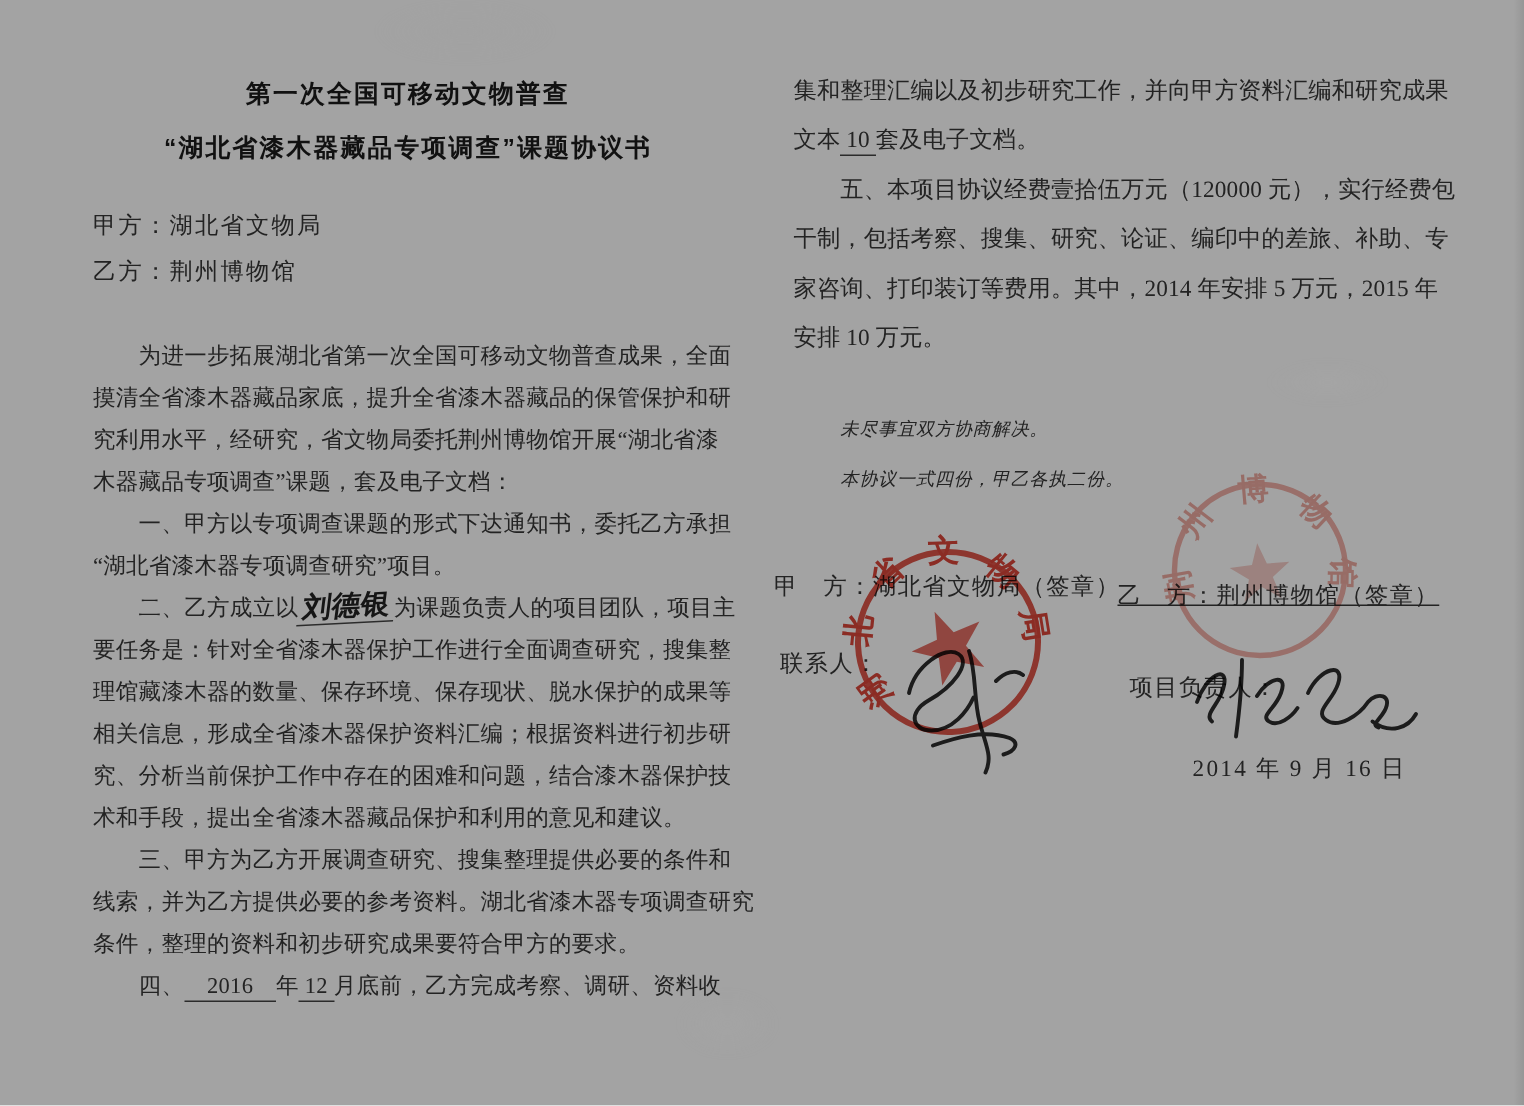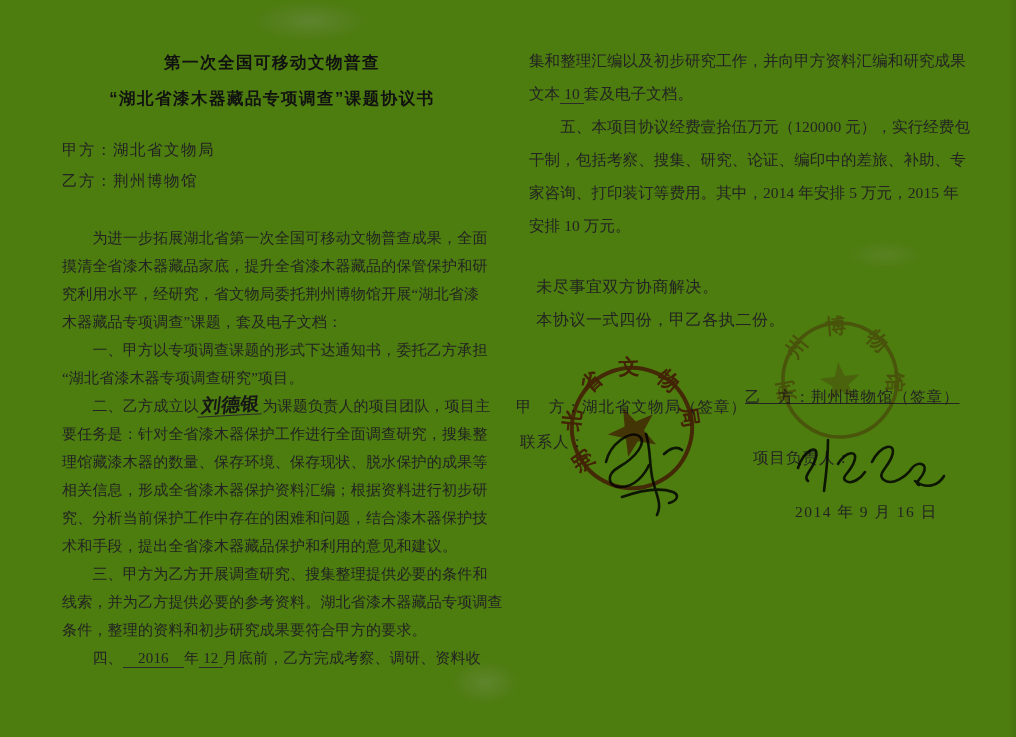--- a/index.html
+++ b/index.html
@@ -1,51 +1,51 @@
 <!DOCTYPE html>
 <html><head>
 <meta charset="utf-8">
 <style>
   html,body{margin:0;padding:0;background:#ffffff;}
   .page{
     position:relative;
     width:1016px;height:737px;
-    background:#4d7c0f;
+    background:#a3a3a3;
     overflow:hidden;
     font-family:"Liberation Serif","DejaVu Serif",serif;
     color:#232323;
   }
   .abs{position:absolute;}
   .title{
     width:424px;text-align:center;
     font-family:"Liberation Sans","DejaVu Sans",sans-serif;
     font-weight:bold;font-size:16.5px;letter-spacing:1.5px;color:#111;
     white-space:nowrap;
   }
   .t1{left:60px;top:52px;}
   .t2{left:60px;top:88px;}
   .party{left:62px;font-size:15.5px;letter-spacing:1.5px;white-space:nowrap;}
   .pa{top:140px;} .pb{top:171px;}
   .body-left{left:62px;top:224px;width:430px;font-size:15px;letter-spacing:.2px;}
   .body-left .line{height:28px;line-height:28px;}
   .body-right{left:505px;top:44px;width:445px;font-size:15.5px;letter-spacing:.1px;margin-left:24px;}
   .body-right .line,.closing .line{height:33px;line-height:33px;}
-  .closing{left:503px;top:270px;width:445px;font-size:16px;letter-spacing:.6px;}
+  .closing{left:535px;top:270px;width:445px;font-size:12px;letter-spacing:.6px;font-style:italic;}
   .line{white-space:nowrap;overflow:visible;}
   .line span{vertical-align:baseline;}
   .u{border-bottom:1.3px solid #2b2b2b;padding-bottom:1px;}
   .hw{
     display:inline-block;
     font-weight:bold;font-size:19px;line-height:19px;
     transform:skewX(-10deg) rotate(-3deg);
     border-bottom:1.3px solid #2b2b2b;
     padding:0 3px 1px 3px;color:#161616;
   }
   .sigline{font-size:15.5px;letter-spacing:1px;white-space:nowrap;}
-  .sa{left:516px;top:397px;text-align:right;} .sb{left:745px;top:387px;text-decoration:underline;}
+  .sa{left:516px;top:381px;text-align:right;} .sb{left:745px;top:387px;text-decoration:underline;}
   .contact{left:520px;top:432px;} .leader{left:753px;top:448px;}
   .dateline{left:795px;top:502px;font-size:15.5px;letter-spacing:1.5px;white-space:nowrap;}
   .stamp{mix-blend-mode:multiply;}
   .stamp-hubei{left:556px;top:352px;transform:rotate(-24deg);opacity:.88;}
   .stamp-jingzhou{left:768px;top:308px;transform:rotate(-6deg);opacity:.52;}
   .signature{mix-blend-mode:multiply;}
   .sig-contact{left:578px;top:402px;}
   .sig-leader{left:788px;top:428px;}
   .smudge{border-radius:50%;filter:blur(2px);pointer-events:none;}
   .sm1{left:250px;top:0;width:120px;height:42px;
@@ -79,21 +79,21 @@
       <div class="line"><span>木器藏品专项调查”课题，套及电子文档：</span></div>
       <div class="line"><span>　　一、甲方以专项调查课题的形式下达通知书，委托乙方承担</span></div>
       <div class="line"><span>“湖北省漆木器专项调查研究”项目。</span></div>
       <div class="line"><span>　　二、乙方成立以</span><span class="hw">刘德银</span><span>为课题负责人的项目团队，项目主</span></div>
       <div class="line"><span>要任务是：针对全省漆木器保护工作进行全面调查研究，搜集整</span></div>
       <div class="line"><span>理馆藏漆木器的数量、保存环境、保存现状、脱水保护的成果等</span></div>
       <div class="line"><span>相关信息，形成全省漆木器保护资料汇编；根据资料进行初步研</span></div>
       <div class="line"><span>究、分析当前保护工作中存在的困难和问题，结合漆木器保护技</span></div>
       <div class="line"><span>术和手段，提出全省漆木器藏品保护和利用的意见和建议。</span></div>
       <div class="line"><span>　　三、甲方为乙方开展调查研究、搜集整理提供必要的条件和</span></div>
-      <div class="line"><span>线索，并为乙方提供必要的参考资料。湖北省漆木器藏品专项调查</span></div>
+      <div class="line"><span>线索，并为乙方提供必要的参考资料。湖北省漆木器专项调查研究</span></div>
       <div class="line"><span>条件，整理的资料和初步研究成果要符合甲方的要求。</span></div>
       <div class="line"><span>　　四、</span><span class="u">　2016　</span><span>年</span><span class="u"> 12 </span><span>月底前，乙方完成考察、调研、资料收</span></div>
     </div>
 
   <div class="abs body-right">
       <div class="line"><span>集和整理汇编以及初步研究工作，并向甲方资料汇编和研究成果</span></div>
       <div class="line"><span>文本</span><span class="u"> 10 </span><span>套及电子文档。</span></div>
       <div class="line"><span>　　五、本项目协议经费壹拾伍万元（120000 元），实行经费包</span></div>
       <div class="line"><span>干制，包括考察、搜集、研究、论证、编印中的差旅、补助、专</span></div>
       <div class="line"><span>家咨询、打印装订等费用。其中，2014 年安排 5 万元，2015 年</span></div>

